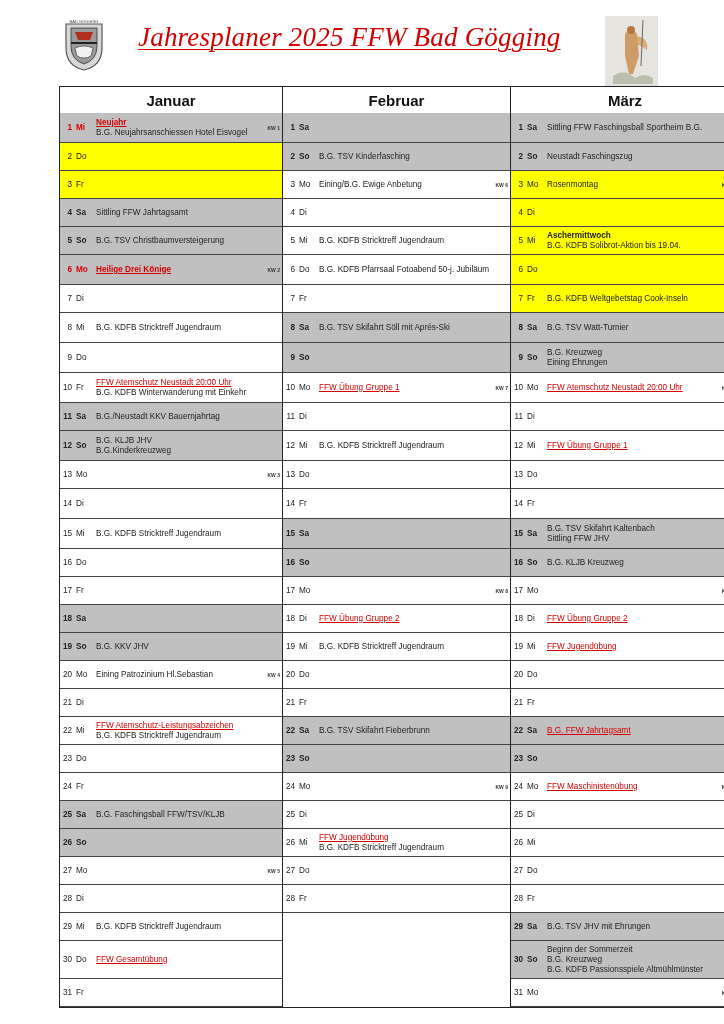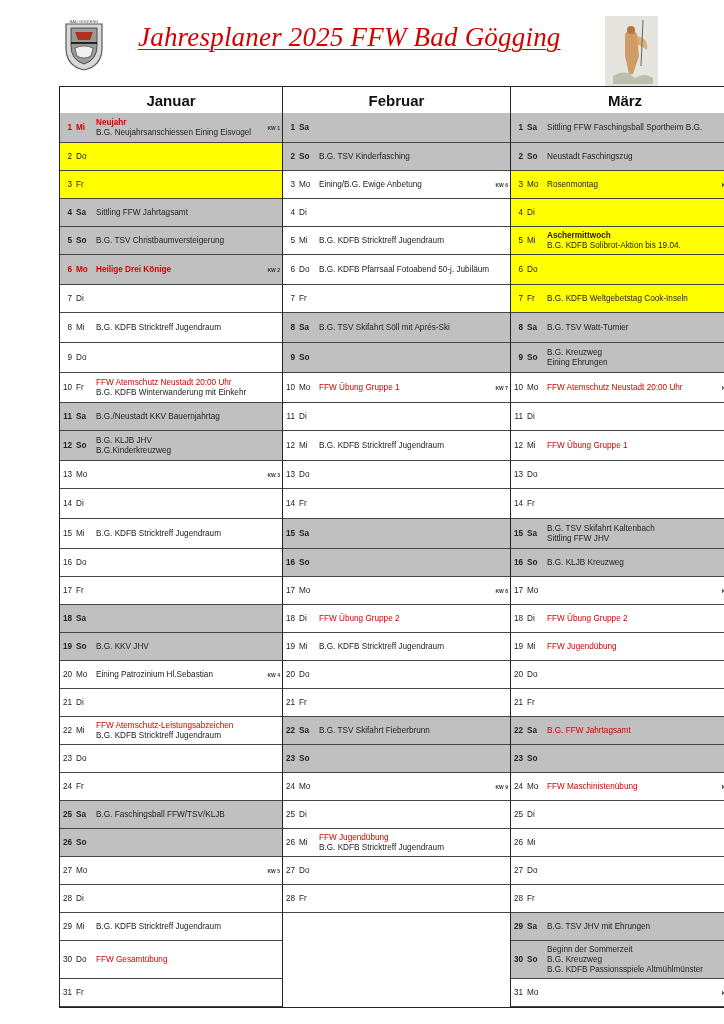--- a/index.html
+++ b/index.html
@@ -15,21 +15,21 @@
   .row{position:absolute;left:0;right:0;box-sizing:border-box;border-bottom:1.2px solid #444;display:flex;align-items:center;font-size:8.2px;}
   .row.gray{background:#c0c0c0;}
   .row.yellow{background:#ffff00;}
   .row.white{background:#fff;}
   .dnum{width:10px;text-align:right;margin-left:2px;}
   .dname{width:20px;margin-left:4px;}
   .row.we .dnum,.row.we .dname{font-weight:bold;}
   .row.hol .dnum,.row.hol .dname{color:#d40000;font-weight:bold;}
   .events{flex:1;display:flex;flex-direction:column;justify-content:center;line-height:10px;}
   .ev{white-space:nowrap;}
-  .ev.red{color:#d40000;}
+  .ev.red{color:#d40000;text-decoration:underline;}
   .ev.bold{font-weight:bold;}
   .kw{position:absolute;right:2px;top:50%;transform:translateY(-55%);font-size:5px;font-weight:bold;color:#333;}
 </style>
 </head>
 <body>
 
 <div class="logo-left">
   <svg width="44" height="54" viewBox="0 0 44 54">
     <path d="M4 6 H40 V30 Q40 48 22 52 Q4 48 4 30 Z" fill="#d8d8d8" stroke="#555" stroke-width="1.2"></path>
     <path d="M9 10 H35 V28 Q35 42 22 46 Q9 42 9 28 Z" fill="#9a9a9a" stroke="#333" stroke-width="0.8"></path>
@@ -54,21 +54,21 @@
 </div>
 
 <div class="calendar" id="cal">
     <div class="month m0">
       <div class="mhead">Januar</div>
       <div class="row gray hol" style="top: 26px; height: 30px;">
         <span class="dnum">1</span>
         <span class="dname">Mi</span>
         <div class="events">
           <span class="ev red bold">Neujahr</span>
-          <span class="ev">B.G. Neujahrsanschiessen Eining Eisvogel</span>
+          <span class="ev">B.G. Neujahrsanschiessen Hotel Eisvogel</span>
         </div>
         <span class="kw">KW 1</span>
       </div>
       <div class="row yellow" style="top: 56px; height: 28px;">
         <span class="dnum">2</span>
         <span class="dname">Do</span>
         <div class="events"></div>
       </div>
       <div class="row yellow" style="top: 84px; height: 28px;">
         <span class="dnum">3</span>

